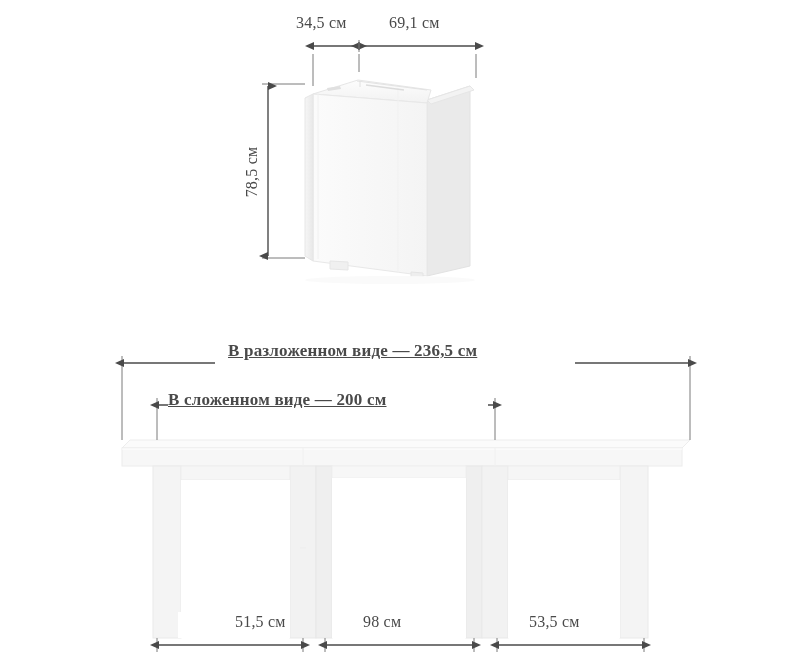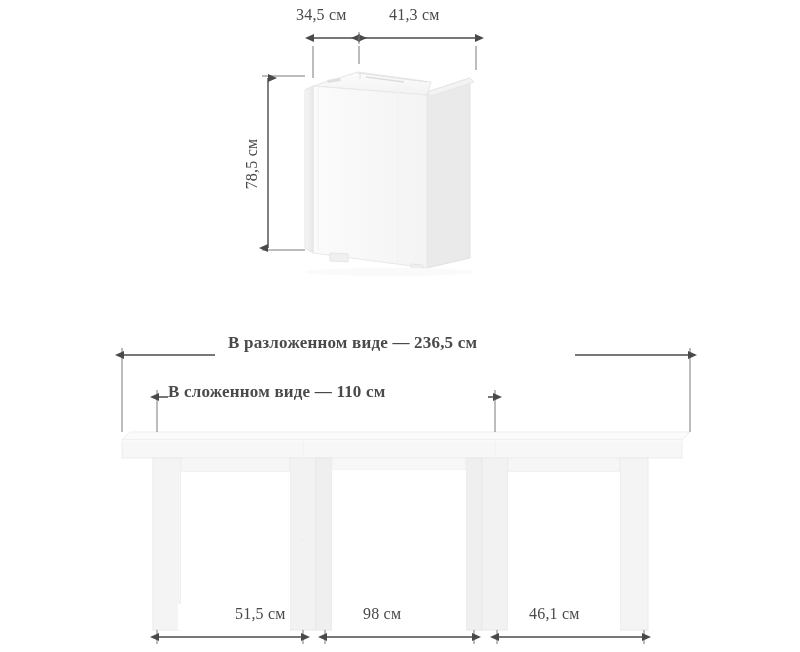--- a/index.html
+++ b/index.html
@@ -10,33 +10,33 @@
   body {
     width: 800px;
     height: 652px;
     position: relative;
     font-family: "Liberation Serif", "DejaVu Serif", serif;
     color: #3b3b3b;
     overflow: hidden;
   }
   .stage {
     position: absolute;
-    left: 0; top: 0;
+    left: 0; top: 8px;
     width: 800px;
     height: 618px;
   }
   .lbl {
     position: absolute;
     font-family: "Liberation Serif", "DejaVu Serif", serif;
     color: #4a4a4a;
     white-space: nowrap;
     letter-spacing: 0.2px;
   }
   .lbl-md { font-size: 16px; }
-  .lbl-lg { font-size: 17px; }
+  .lbl-lg { font-size: 17px; text-decoration: underline; }
   .vertical {
     transform-origin: center center;
     transform: rotate(-90deg);
   }
   svg { position: absolute; left: 0; top: 0; }
   .furn-line { stroke: #e0e0e0; stroke-width: 1; fill: none; }
   .dim-line { stroke: #4a4a4a; stroke-width: 1.4; fill: none; }
   .ext-line { stroke: #7a7a7a; stroke-width: 1; fill: none; }
 </style>
 </head>
@@ -173,27 +173,27 @@
       <path d="M499,637 L642,637" class="dim-line" marker-start="url(#arrL)" marker-end="url(#arrR)"></path>
 
       <rect x="178" y="604" width="86" height="26" fill="#ffffff"></rect>
       <rect x="352" y="604" width="78" height="26" fill="#ffffff"></rect>
       <rect x="520" y="604" width="86" height="26" fill="#ffffff"></rect>
     </g>
   </svg>
 
   <div class="lbl lbl-md" style="left:296px; top:6px;">34,5 см</div>
 
-  <div class="lbl lbl-md" style="left:389px; top:6px;">41,3 см</div>
+  <div class="lbl lbl-md" style="left:389px; top:6px;">69,1 см</div>
 
   <div class="lbl lbl-md vertical" style="left:192px; top:155px; width:120px; text-align:center;">78,5 см</div>
 
   <div class="lbl lbl-lg" style="left:228px; top:333px; font-weight:bold;">В разложенном виде — 236,5 см</div>
 
-  <div class="lbl lbl-lg" style="left:168px; top:382px; font-weight:bold;">В сложенном виде — 110 см</div>
+  <div class="lbl lbl-lg" style="left:168px; top:382px; font-weight:bold;">В сложенном виде — 200 см</div>
 
   <div class="lbl lbl-md" style="left:189px; top:605px;margin-left:46px;">51,5 см</div>
 
   <div class="lbl lbl-md" style="left:363px; top:605px;">98 см</div>
 
-  <div class="lbl lbl-md" style="left:529px; top:605px;">46,1 см</div>
+  <div class="lbl lbl-md" style="left:529px; top:605px;">53,5 см</div>
 
 </div>
 
 </body></html>

